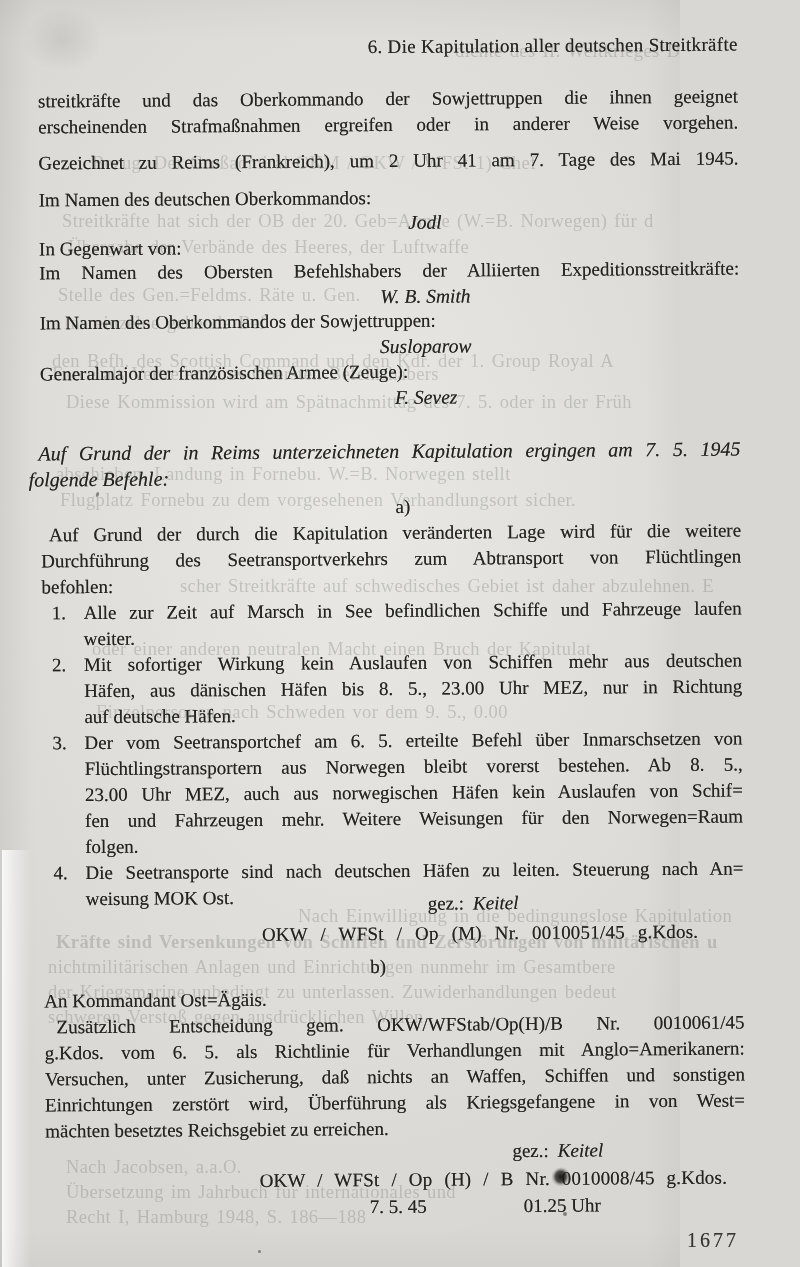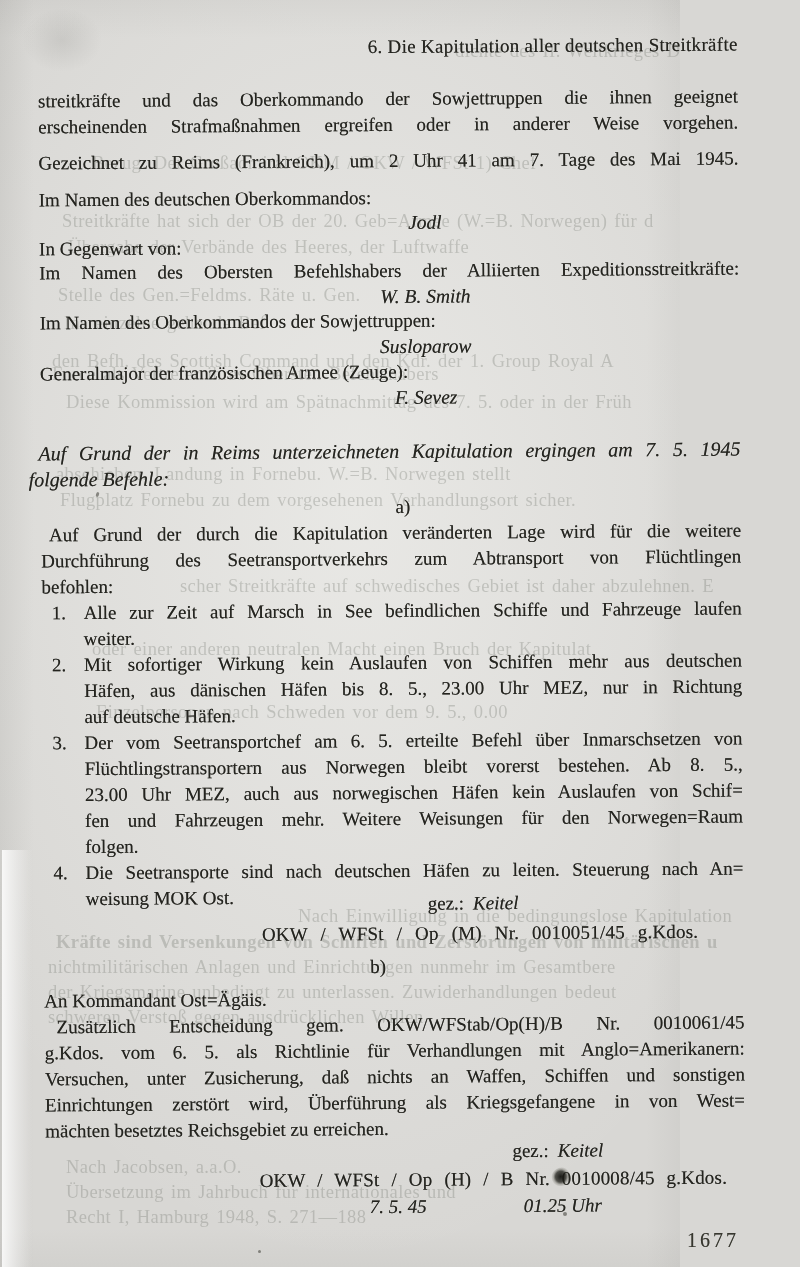--- a/index.html
+++ b/index.html
@@ -63,21 +63,21 @@
   .b-gz2{top:1139px;left:467px;}
   .ref{position:absolute;font-size:19px;line-height:26px;white-space:nowrap;
     letter-spacing:0.2px;text-shadow:0 0 0.5px rgba(20,20,16,0.55);}
   .b-ref1{top:921px;left:218px;word-spacing:8px;}
   .b-ref2{top:1167px;left:214px;word-spacing:7px;}
   .b-bh{top:954px;left:326px;width:auto;}
   .b-addr{top:986px;}
   .b-bbody{top:1012px;}
   .b-dt{top:1196px;height:26px;}
   .b-dt span{position:absolute;font-size:19px;white-space:nowrap;
-    text-shadow:0 0 0.5px rgba(20,20,16,0.55);font-style:italic;}
+    text-shadow:0 0 0.5px rgba(20,20,16,0.55);}
   .dt-date{left:324px;} .dt-time{left:478px;text-align:right;}
 
   .pagenum{position:absolute;left:687px;top:1229px;font-size:20px;
     letter-spacing:3px;color:#37372f;
     text-shadow:0 0 0.5px rgba(20,20,16,0.45);}
 
   .blot{position:absolute;left:551px;top:1167px;width:21px;height:22px;
     background:radial-gradient(closest-side at 45% 45%, rgba(18,18,14,0.95), rgba(30,30,24,0.75) 55%, rgba(60,60,48,0.28) 78%, transparent);
     border-radius:58% 46% 55% 50%;transform:rotate(14deg);}
   .speck{position:absolute;border-radius:50%;background:rgba(45,45,38,0.5);}
@@ -105,21 +105,21 @@
       <span class="ghost" style="top: 575px; left: 180px;">scher Streitkräfte auf schwedisches Gebiet ist daher abzulehnen. E</span>
       <span class="ghost" style="top: 638px; left: 92px;">oder einer anderen neutralen Macht einen Bruch der Kapitulat</span>
       <span class="ghost" style="top: 701px; left: 96px;">Einzelpersonen nach Schweden vor dem 9. 5., 0.00</span>
       <span class="ghost" style="top: 905px; left: 298px;">Nach Einwilligung in die bedingungslose Kapitulation</span>
       <span class="ghost" style="top: 931px; left: 56px; font-weight: bold;">Kräfte sind Versenkungen von Schiffen und Zerstörungen von militärischen u</span>
       <span class="ghost" style="top: 956px; left: 48px;">nichtmilitärischen Anlagen und Einrichtungen nunmehr im Gesamtbere</span>
       <span class="ghost" style="top: 981px; left: 48px;">der Kriegsmarine unbedingt zu unterlassen. Zuwiderhandlungen bedeut</span>
       <span class="ghost" style="top: 1006px; left: 48px;">schweren Verstoß gegen ausdrücklichen Willen</span>
       <span class="ghost" style="top: 1156px; left: 66px;">Nach Jacobsen, a.a.O.</span>
       <span class="ghost" style="top: 1181px; left: 66px;">Übersetzung im Jahrbuch für internationales und</span>
-      <span class="ghost" style="top: 1206px; left: 66px;">Recht I, Hamburg 1948, S. 271—188</span>
+      <span class="ghost" style="top: 1206px; left: 66px;">Recht I, Hamburg 1948, S. 186—188</span>
     </div>
   <div class="light-strip"></div>
   <div class="smudge"></div>
 
   <div class="col">
 
     <div class="blk b-header line">6. Die Kapitulation aller deutschen Streitkräfte</div>
 
     <div class="blk b-cont">
       <div class="line j">streitkräfte und das Oberkommando der Sowjettruppen die ihnen geeignet</div>

